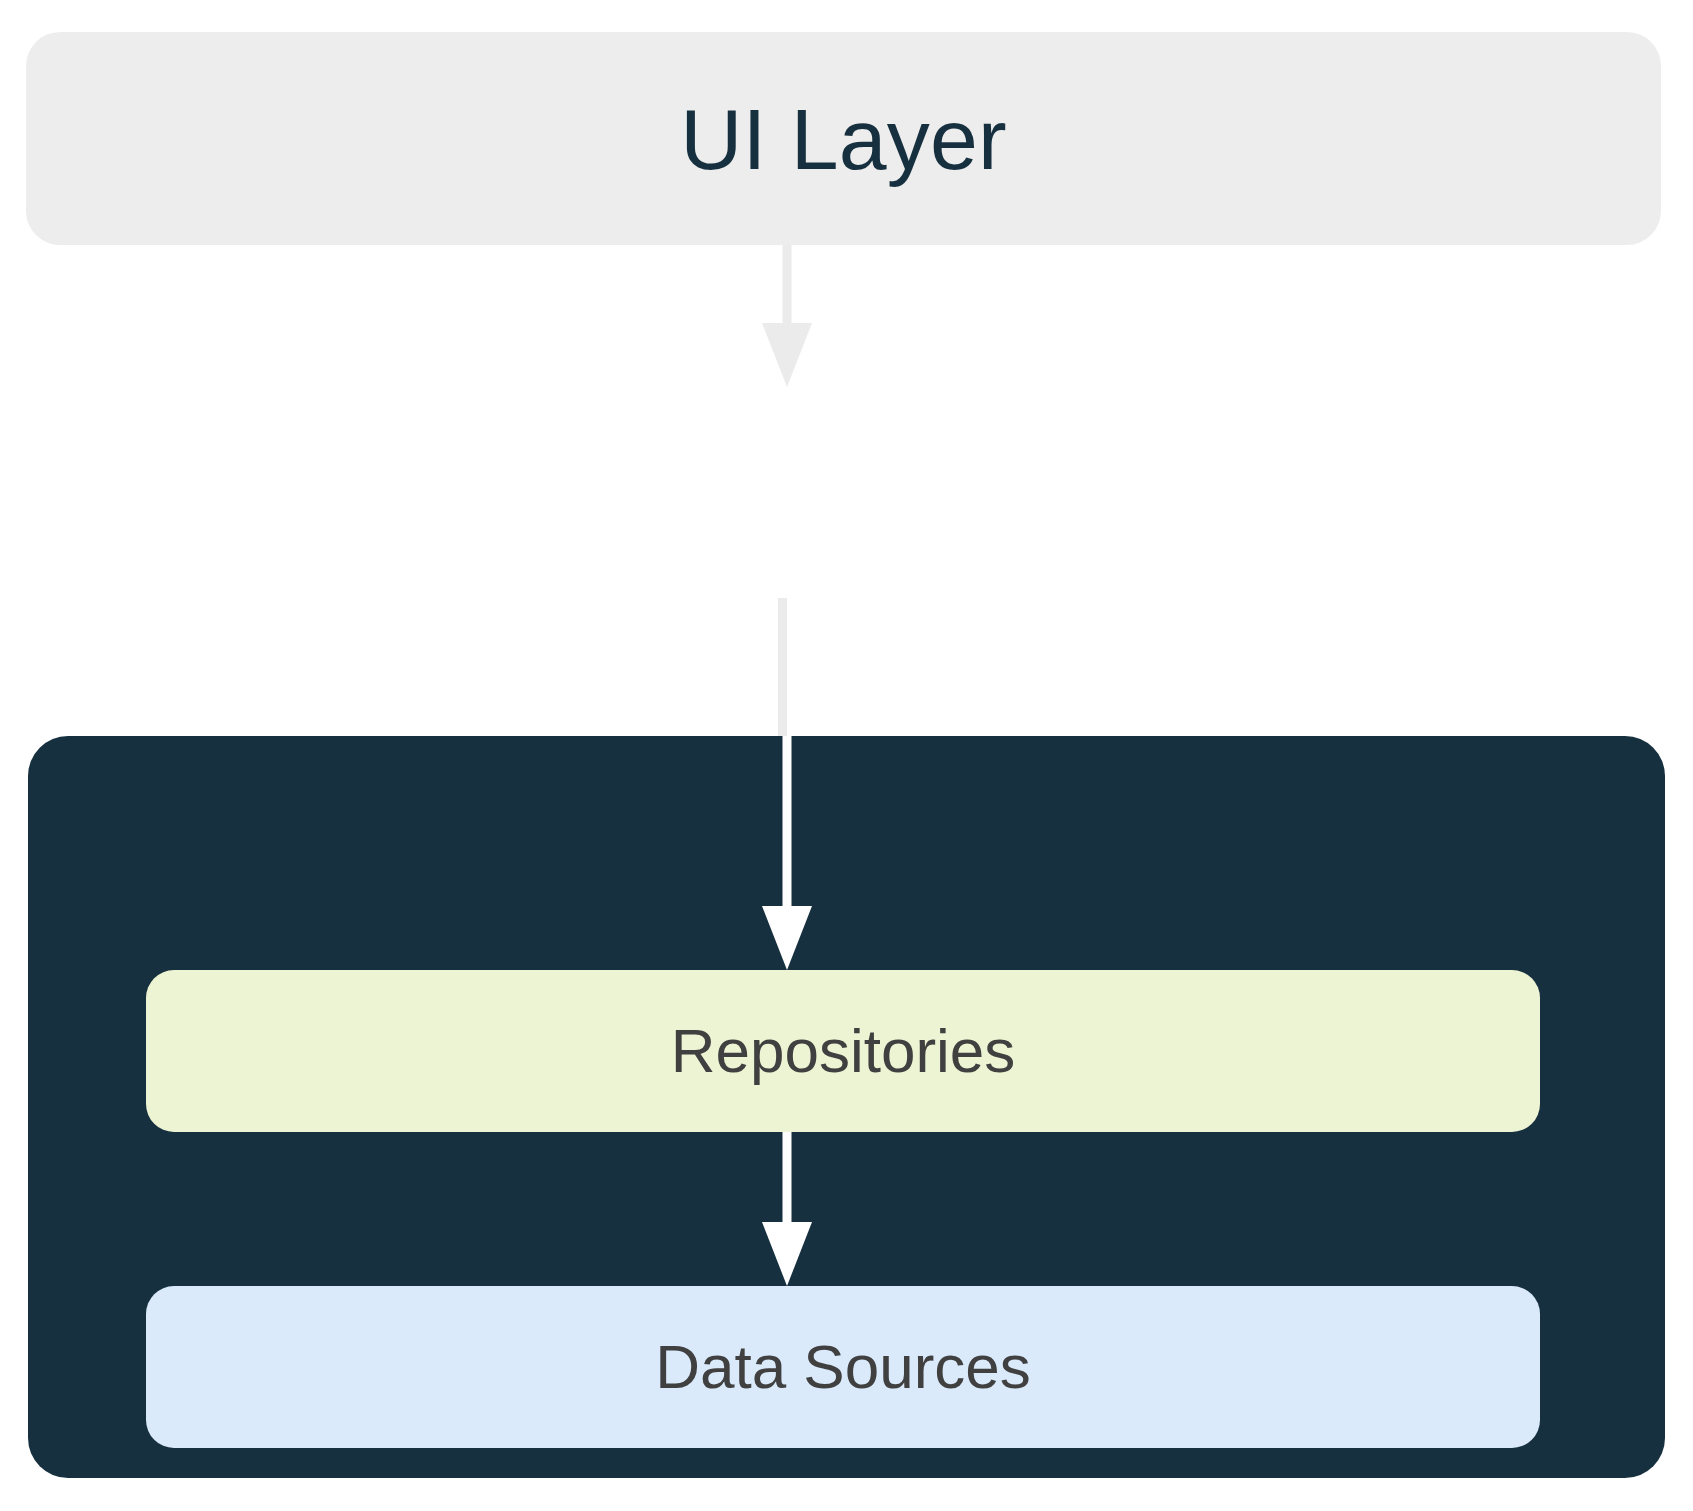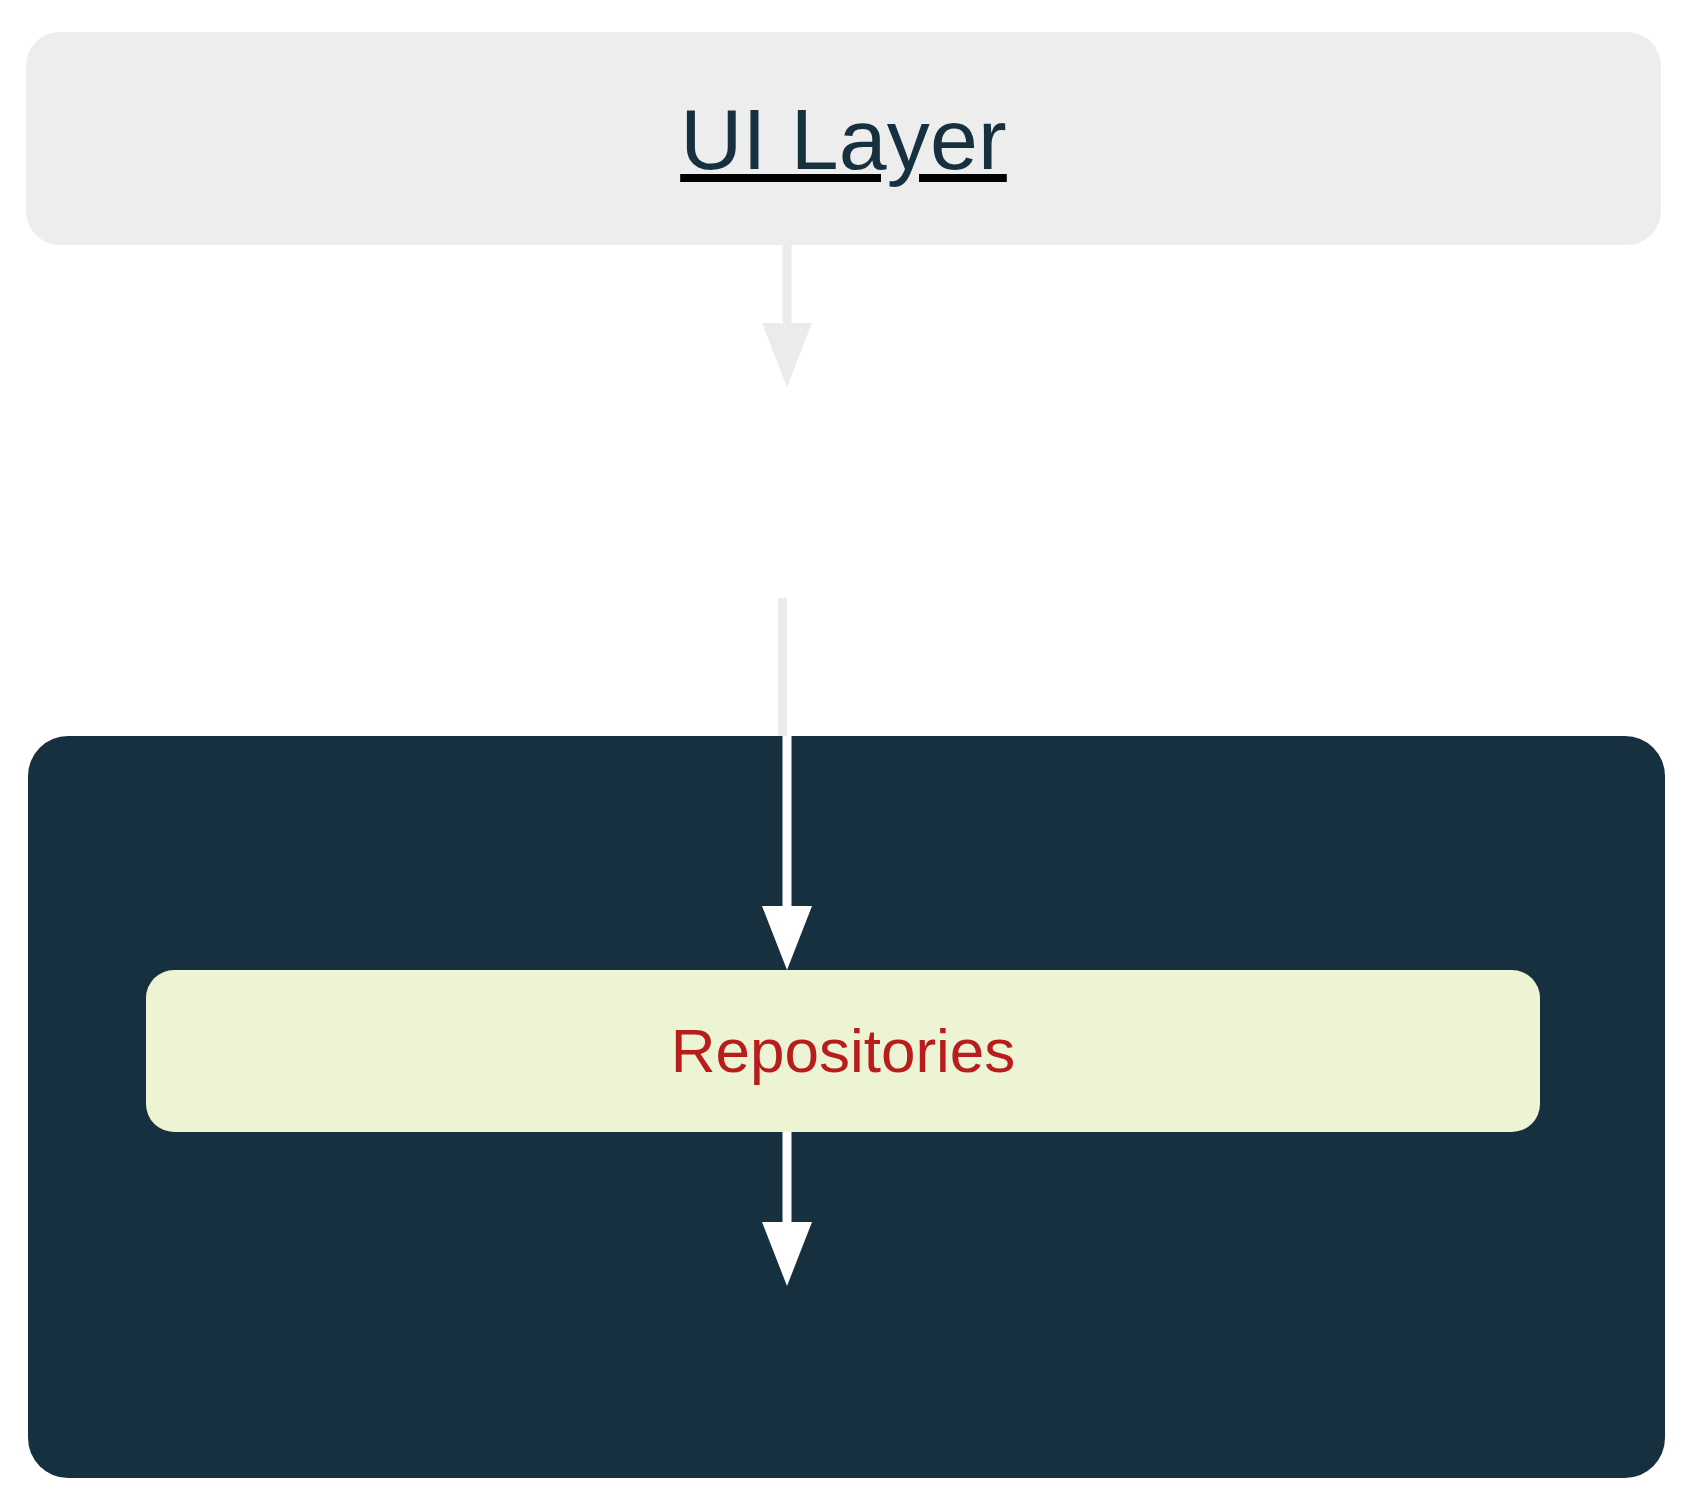--- a/index.html
+++ b/index.html
@@ -20,21 +20,20 @@
 
   
   .layer-box {
     position: absolute;
     box-sizing: border-box;
     display: flex;
     align-items: center;
     justify-content: center;
     border-radius: 34px;
     z-index: 2;
-    text-decoration: underline;
   }
   .layer-label {
     font-weight: 400;
     letter-spacing: 0.2px;
     line-height: 1;
     white-space: nowrap;
   }
 
   
   #ui-layer {
@@ -90,21 +89,21 @@
     box-sizing: border-box;
     display: flex;
     align-items: center;
     justify-content: center;
     border-radius: 28px;
     z-index: 5;
   }
   .inner-label {
     font-size: 62px;
     line-height: 1;
-    color: #b91c1c;
+    color: #404040;
     white-space: nowrap;
   }
   #repositories-box {
     left: 146px;
     top: 970px;
     width: 1394px;
     height: 162px;
     background: #edf4d3;
   }
   #data-sources-box {
@@ -225,14 +224,17 @@
 
   <div class="inner-box" id="repositories-box">
     <span class="inner-label">Repositories</span>
   </div>
 
   <div class="arrow" id="arrow-repos-to-sources">
     <div class="arrow-shaft"></div>
     <div class="arrow-head"></div>
   </div>
 
+  <div class="inner-box" id="data-sources-box">
+    <span class="inner-label">Data Sources</span>
+  </div>
 
 </div>
 
 </body></html>

